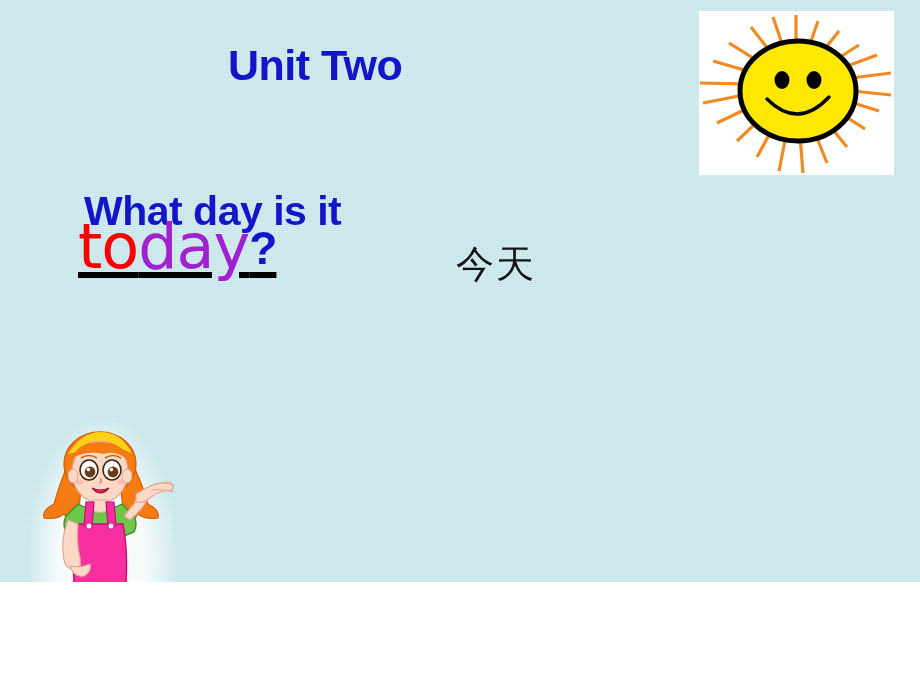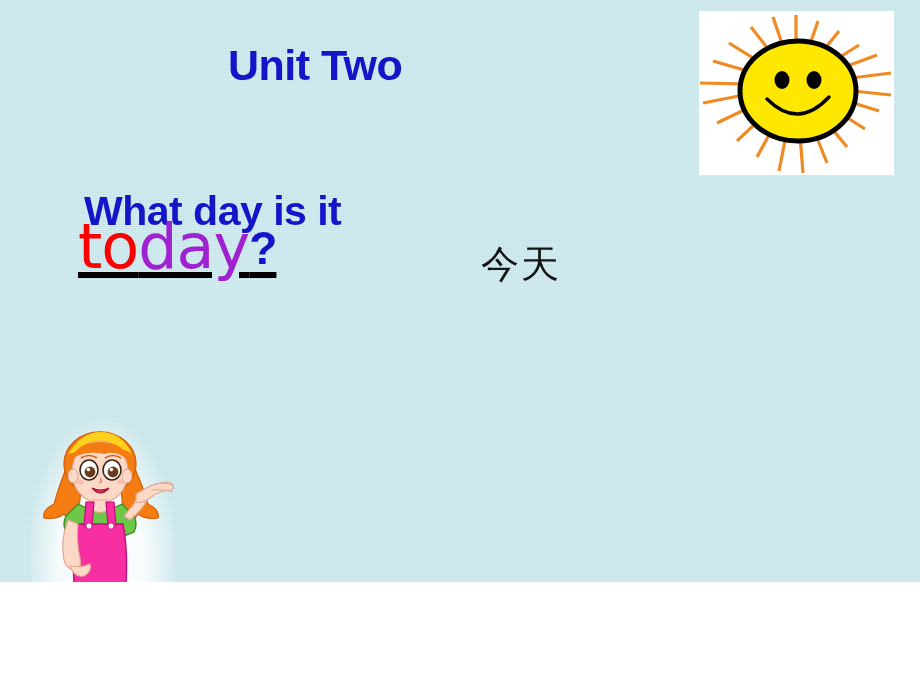--- a/index.html
+++ b/index.html
@@ -69,21 +69,21 @@
   #title-today .seg-day  { color: #a021d0; }
   #title-today .seg-mark {
     color: #1414c8;
     font-size: 46px;
     font-weight: bold;
     font-family: "Liberation Sans", sans-serif;
     vertical-align: 4px;
   }
   #chinese-gloss {
     position: absolute;
-    left: 481px;
+    left: 456px;
     top: 245px;
     font-family: "DejaVu Serif", serif;
     font-size: 38px;
     line-height: 1;
     color: #141414;
     letter-spacing: 2px;
     white-space: nowrap;
   }
 
   

